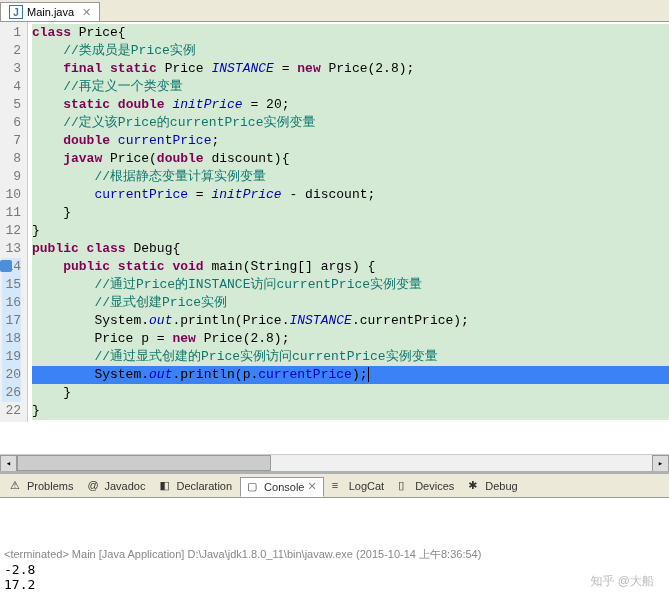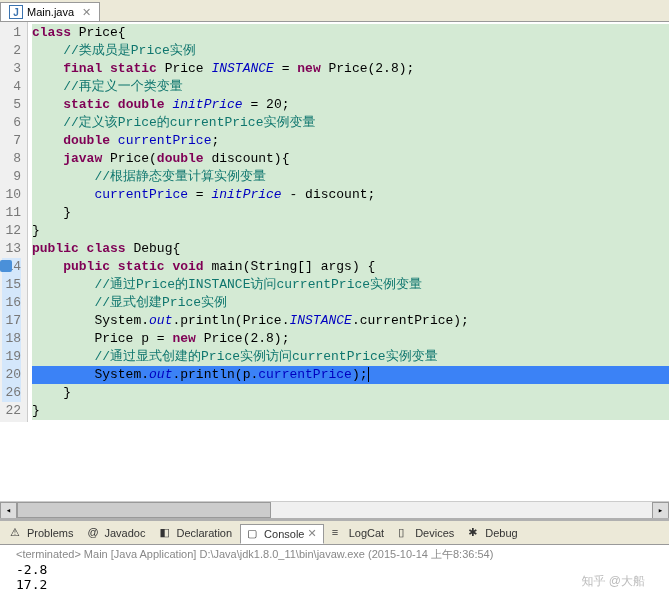--- a/index.html
+++ b/index.html
@@ -26,24 +26,24 @@
 .cursor { border-left: 1px solid #000; }
 .hscroll { height: 17px; background: #f0f0f0; border-top: 1px solid #ccc; display: flex; }
 .hscroll-btn { width: 17px; height: 17px; background: #ddd; border: 1px solid #999; display: flex; align-items: center; justify-content: center; font-size: 9px; }
 .hscroll-track { flex: 1; }
 .hscroll-thumb { width: 40%; height: 100%; background: #ccc; border: 1px solid #999; }
 .bottom-panel { border-top: 3px solid #b0b0b0; background: #fff; }
 .bottom-tabs { height: 24px; background: #ece9d8; display: flex; align-items: center; gap: 2px; padding: 0 4px; font-family: Tahoma, sans-serif; font-size: 11px; border-bottom: 1px solid #999; }
 .btab { padding: 2px 6px; display: flex; align-items: center; gap: 3px; color: #333; cursor: pointer; }
 .btab.active { background: #fff; border: 1px solid #999; border-bottom: 1px solid #fff; position: relative; top: 1px; }
 .bicon { width: 14px; height: 14px; display: inline-block; }
-.console-out { padding: 2px 16px; font-size: 11px; font-family: Tahoma, sans-serif; color: #333; }
+.console-out { padding: 2px 4px; font-size: 11px; font-family: Tahoma, sans-serif; color: #333; margin-top: 47px; }
 .console-header { color: #888; }
 .console-line { font-family: "Consolas", monospace; font-size: 13px; color: #000; }
-.watermark { position: absolute; right: 24px; bottom: 4px; color: rgba(120,120,120,0.5); font-size: 12px; font-family: sans-serif; }
+.watermark { position: absolute; right: 15px; bottom: 4px; color: rgba(120,120,120,0.5); font-size: 12px; font-family: sans-serif; }
 </style>
 </head>
 <body>
 
 <div class="editor-area">
   <div class="tab-bar">
     <div class="tab">
       <span class="tab-icon">J</span>
       <span>Main.java</span>
       <span class="close-x">✕</span>

